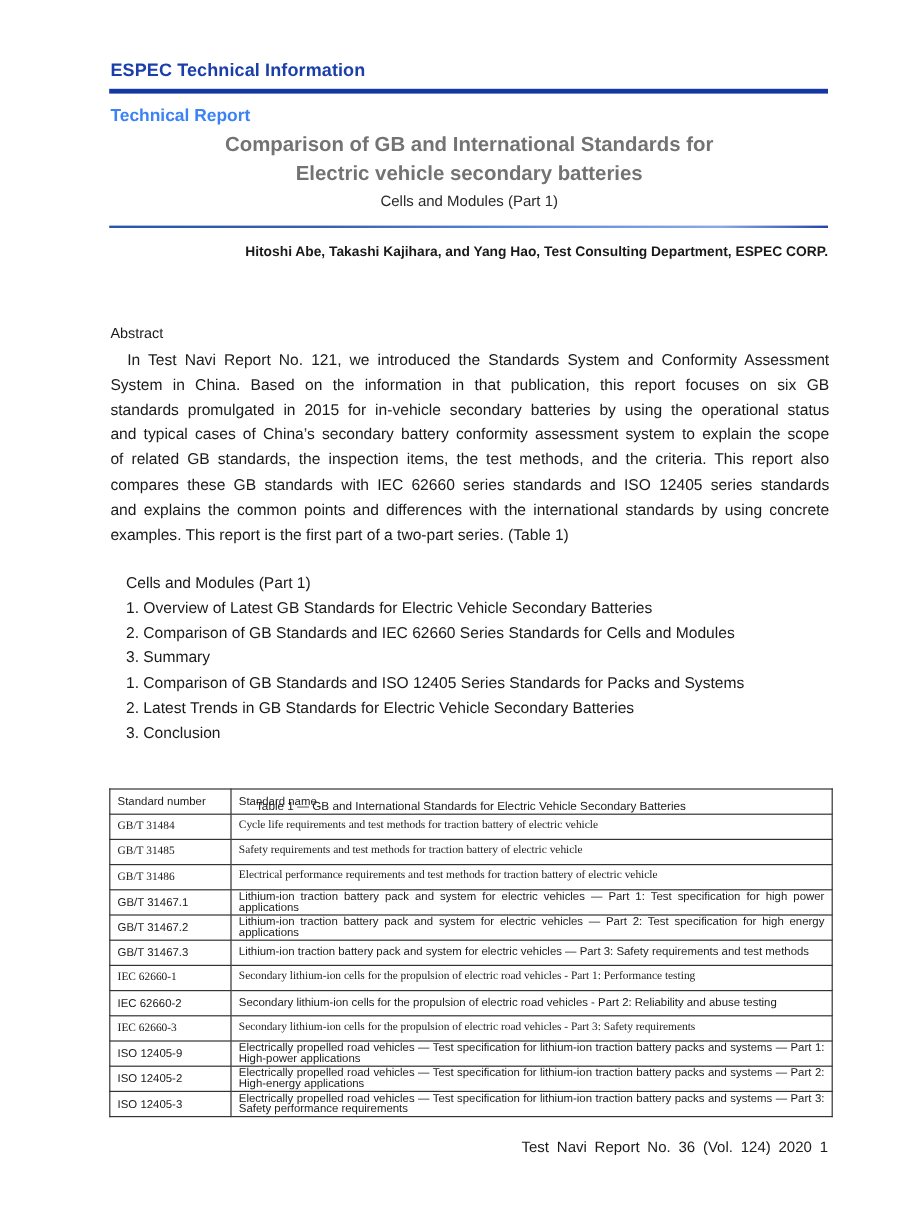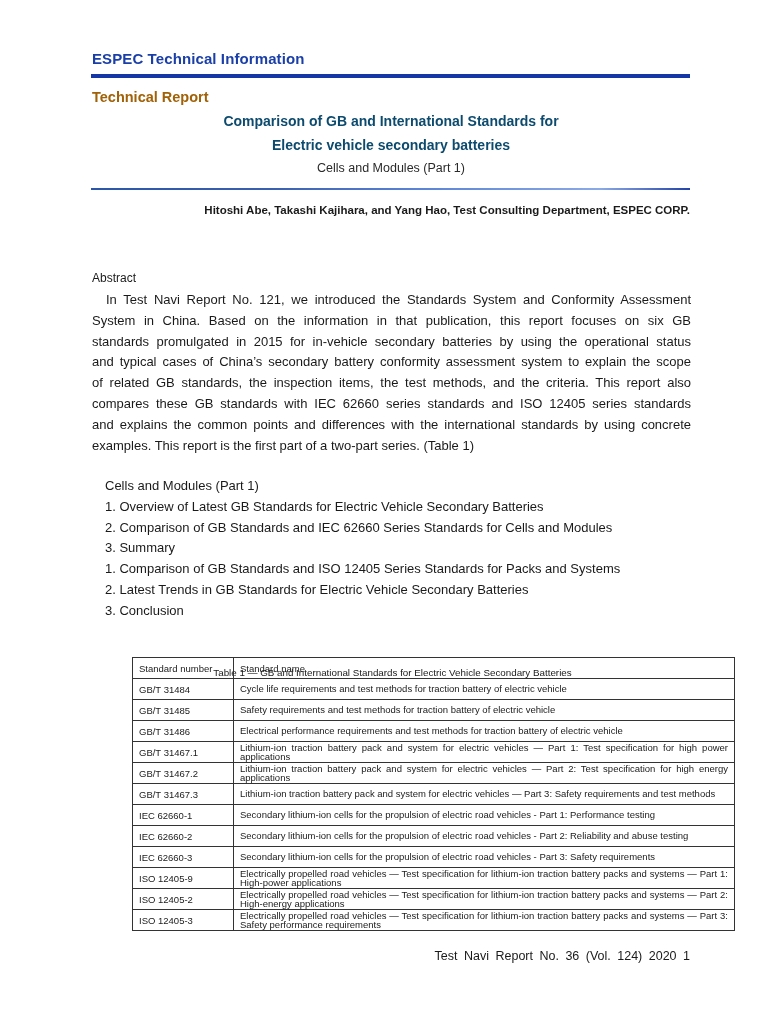--- a/index.html
+++ b/index.html
@@ -31,33 +31,33 @@
       position: absolute;
       left: 91px; top: 74px;
       width: 599px; height: 4px;
       background: #1537a6;
     }
     .report-type {
       position: absolute;
       left: 92px; top: 89px;
       font-size: 14.5px;
       font-weight: bold;
-      color: #a16207;
+      color: #3b82f6;
     }
     .title-block {
       position: absolute;
       left: 91px; top: 109px;
       width: 600px;
       text-align: center;
     }
     .title-line {
-      font-size: 14px;
+      font-size: 17px;
       font-weight: bold;
       line-height: 24px;
-      color: #0c4a6e;
+      color: #737373;
     }
     .subtitle {
       margin-top: 4px;
       font-size: 12.5px;
       color: #2a2a2a;
     }
     .title-rule {
       position: absolute;
       left: 91px; top: 188px;
       width: 599px; height: 2px;
@@ -105,32 +105,31 @@
       font-size: 9.8px;
       color: #1a1a1a;
     }
     table.std-table {
       position: absolute;
       left: 91px; top: 657px;
       width: 603px;
       border-collapse: collapse;
       font-size: 9.5px;
       color: #1a1a1a;
-      margin-left: 41px;
     }
     table.std-table td, table.std-table th {
       border: 1px solid #333333;
       padding: 0 6px;
       vertical-align: middle;
       font-weight: normal;
       text-align: left;
     }
     table.std-table th, table.std-table td.hd { height: 21px; }
     table.std-table col.c1 { width: 101px; }
-    table.std-table tr.single td { height: 21px; }
+    table.std-table tr.single td { height: 21px; font-family: Liberation Serif, serif; }
     table.std-table tr.double td { height: 21px; }
     table.std-table td.name { text-align: justify; line-height: 9.5px; }
     table.std-table tr.double td.name { text-align-last: left; }
     .footer {
       position: absolute;
       right: 78px; top: 949px;
       font-size: 12.5px;
       color: #1a1a1a;
       word-spacing: 3px;
     }

